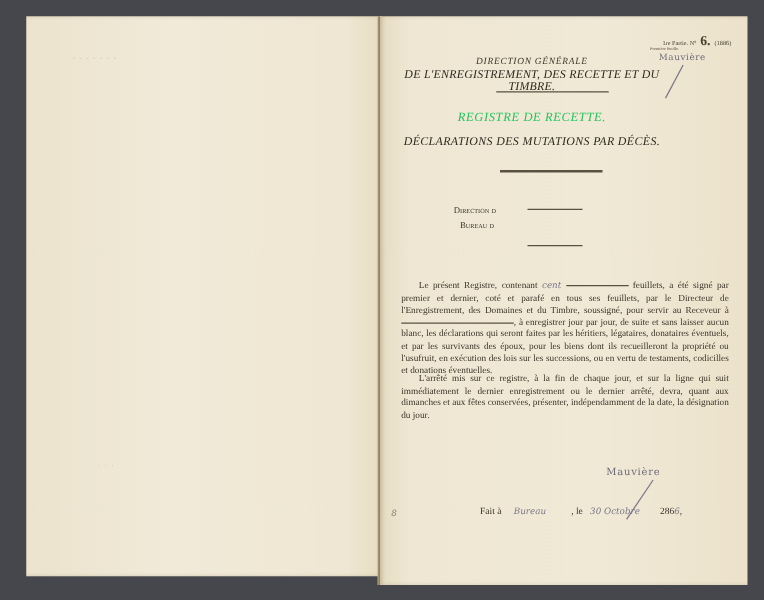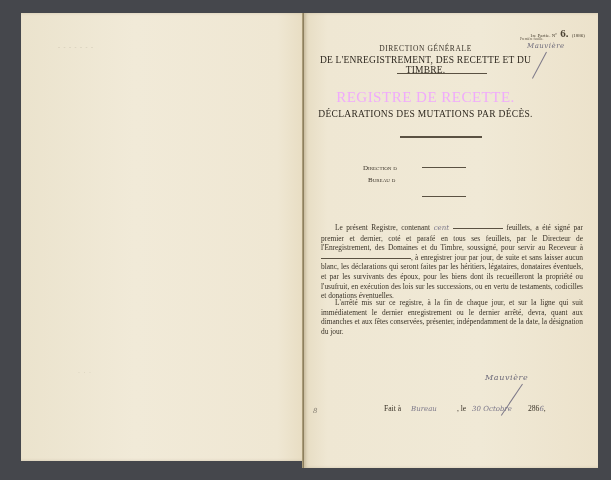--- a/index.html
+++ b/index.html
@@ -31,32 +31,32 @@
     .ghost {
       position: absolute; color: #8c8270; opacity: 0.35; font-size: 6px; letter-spacing: 1px;
     }
 
     .header-ref {
       position: absolute; left: 505px; top: 27px; width: 80px;
       font-size: 5px; color: #4a4133; text-align: right; white-space: nowrap;
     }
     .header-ref .num { font-size: 11px; font-weight: bold; margin: 0 2px; }
     .header-sub { position: absolute; left: 520px; top: 37px; font-size: 3.5px; color: #5c5243; }
-    .hand { font-family: "DejaVu Serif", serif; font-style: italic; color: #6d6a7a; }
+    .hand { font-family: "DejaVu Serif", serif; color: #6d6a7a; }
     .corner-hand { position: absolute; left: 527px; top: 42px; font-size: 7px; letter-spacing: .5px; }
     .corner-line {
       position: absolute; left: 546px; top: 52px; width: 1px; height: 30px;
       background: #7c7888; transform: rotate(28deg); transform-origin: top;
     }
 
-    .center { position: absolute; left: 305px; width: 241px; text-align: center; }
+    .center { position: absolute; left: 305px; width: 241px; text-align: center; font-style: italic; }
     .dir-gen { top: 44px; font-size: 7.5px; letter-spacing: .6px; color: #3b342a; }
     .dir-line2 { top: 55px; font-size: 9.5px; letter-spacing: .2px; color: #2f2920; }
     .rule { position: absolute; height: 1px; background: #5a5142; }
-    .title { top: 89px; font-size: 15px; letter-spacing: .5px; color: #f0abfc; }
+    .title { top: 89px; font-size: 10px; letter-spacing: .5px; color: #22c55e; }
     .subtitle { top: 109px; font-size: 9.5px; letter-spacing: .3px; color: #2f2920; }
 
     .label-small { position: absolute; font-size: 7px; font-variant: small-caps; color: #3b342a; }
     .body-text {
       position: absolute; left: 321px; width: 262px;
       font-size: 7.4px; line-height: 9.6px; text-align: justify; color: #3a3328;
       text-indent: 14px;
     }
     .fill-line { display: inline-block; border-bottom: 0.8px solid #5a5142; vertical-align: 1px; }
     .inline-hand { font-family: "DejaVu Serif", serif; font-style: italic; color: #7a7689; font-size: 7px; }

